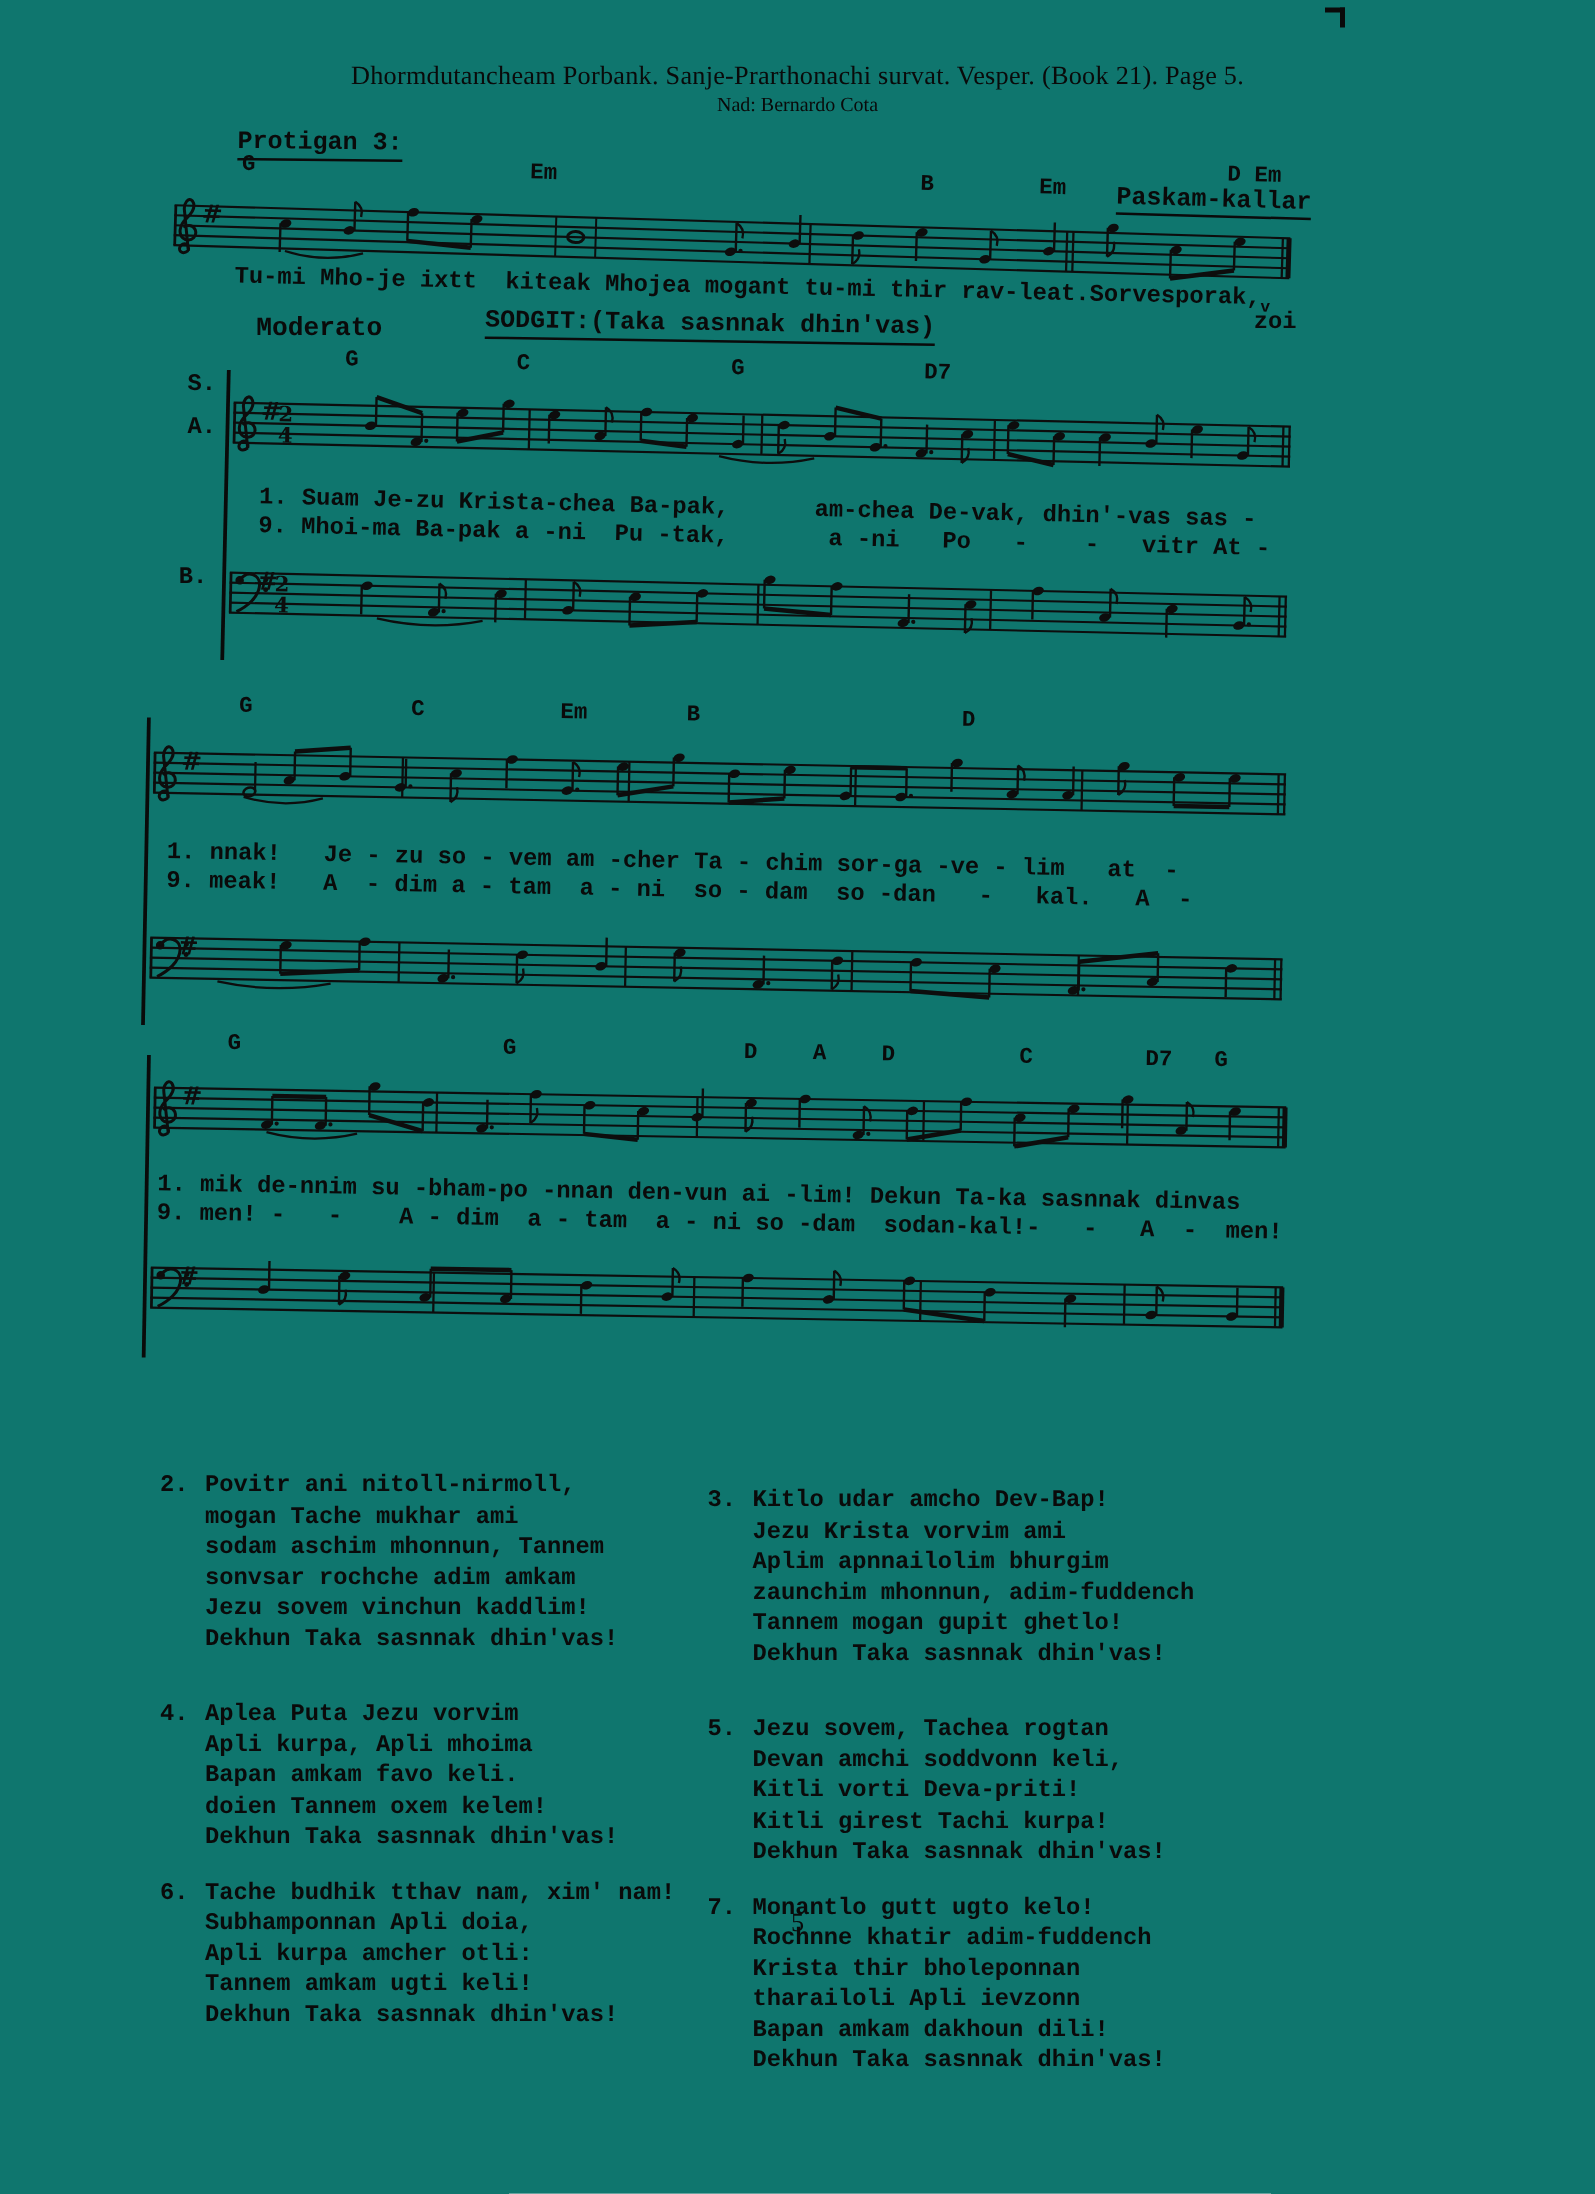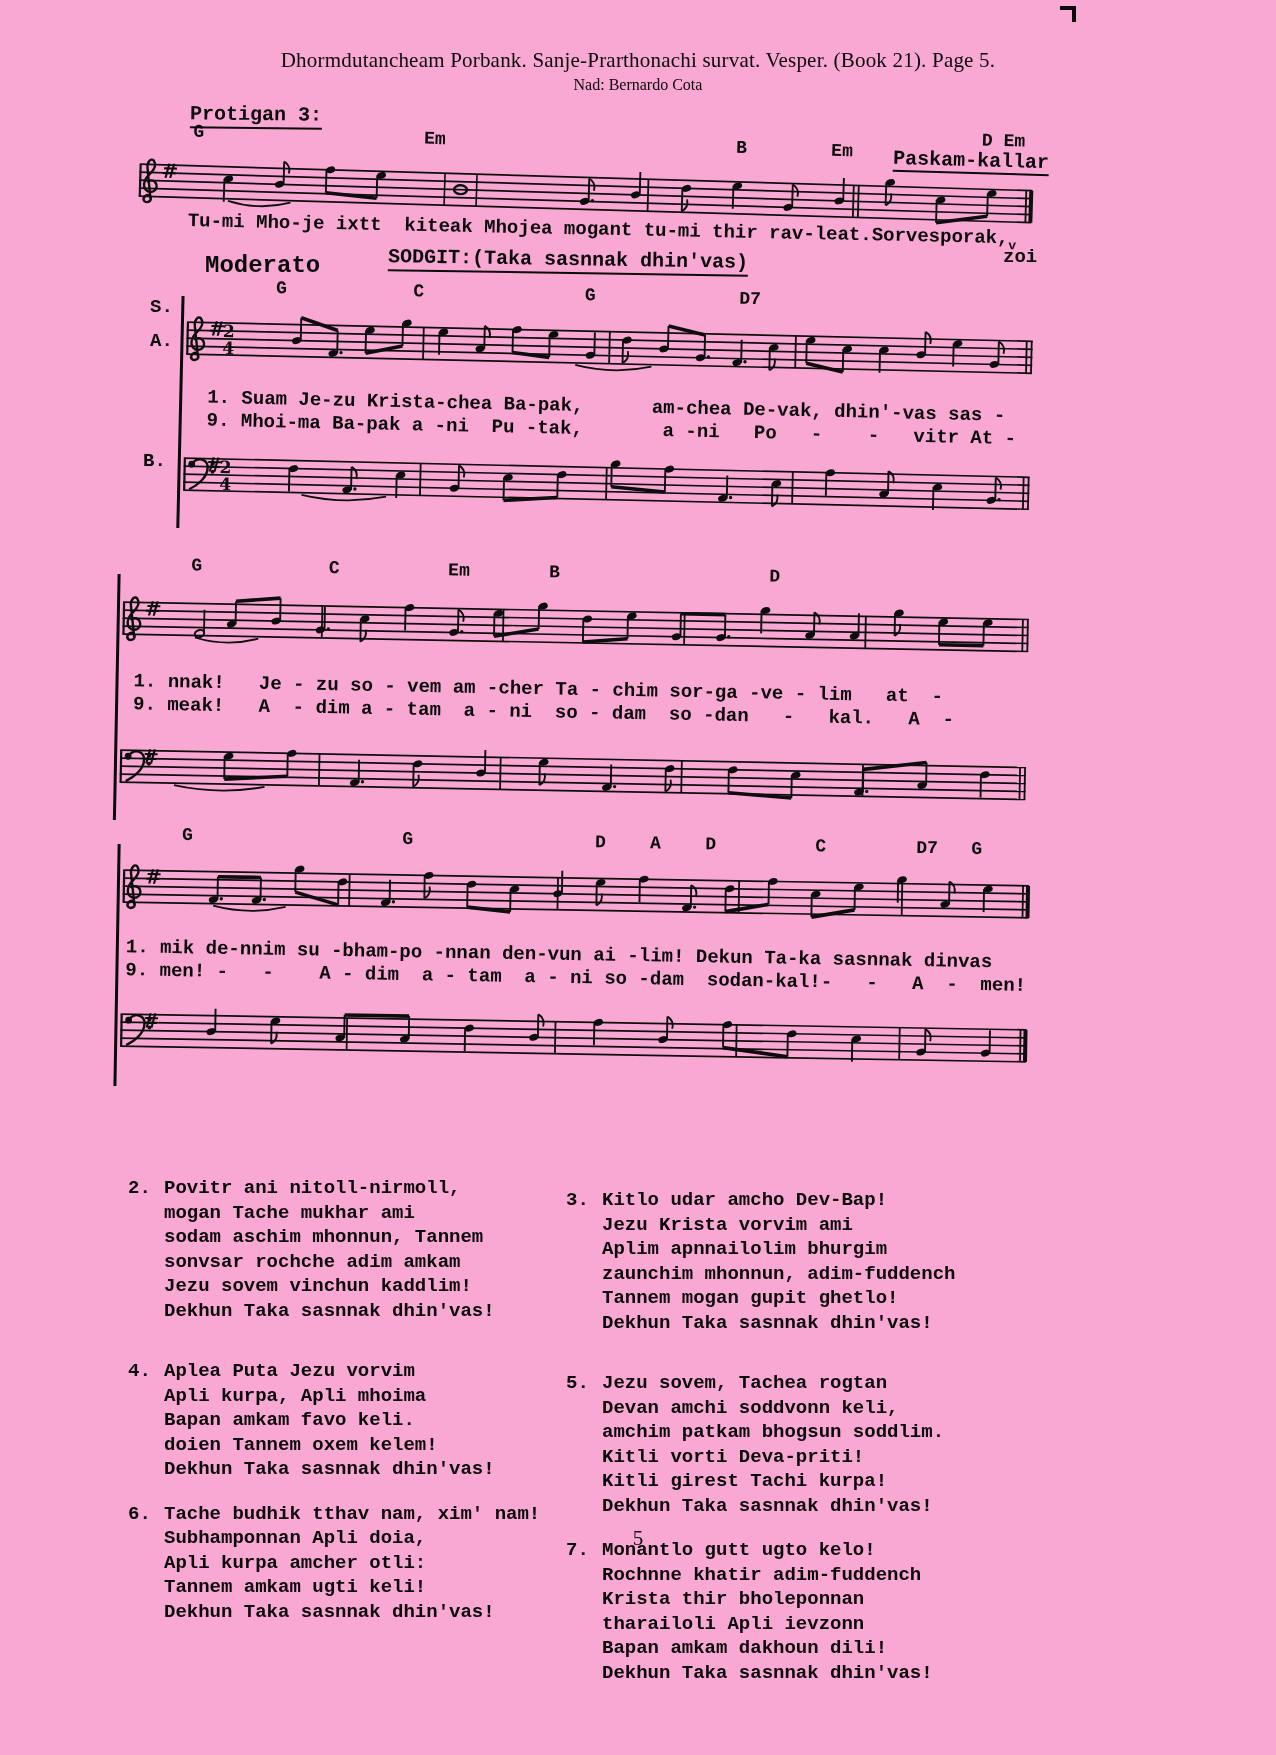--- a/index.html
+++ b/index.html
@@ -1,33 +1,33 @@
 <!DOCTYPE html>
 <html><head>
 <meta charset="utf-8">
 <style>
   html,body{margin:0;padding:0;background:#e8e8e8;}
-  .page{position:relative;width:1276px;height:1755px;background:#f9a8d4;margin:0 auto;
+  .page{position:relative;width:1276px;height:1755px;background:#0f766e;margin:0 auto;
         font-family:"Liberation Mono","DejaVu Sans Mono",monospace;color:#0a0a0a;overflow:hidden;}
   .abs{position:absolute;}
   .serif{font-family:"Liberation Serif","DejaVu Serif",serif;}
   .mono{font-family:"Liberation Mono","DejaVu Sans Mono",monospace;font-weight:bold;}
   .hdr1{top:48px;left:0;width:100%;text-align:center;font-size:21px;letter-spacing:.2px;}
   .hdr2{top:76px;left:0;width:100%;text-align:center;font-size:16px;}
   .protigan-head{top:103px;left:190px;font-size:20px;border-bottom:2.5px solid #0a0a0a;padding-bottom:1px;transform:rotate(.6deg);}
   .sys{position:absolute;}
   .chords{position:relative;height:18px;}
   .chords span{position:absolute;top:0;font-size:18px;font-weight:bold;}
   .lyr{white-space:pre;font-size:19px;font-weight:bold;line-height:23px;}
   .sysline{position:absolute;width:3px;background:#0a0a0a;}
   .voice{font-size:19px;font-weight:bold;}
   .paskam{font-size:20px;font-weight:bold;border-bottom:2.5px solid #0a0a0a;transform:rotate(1.6deg);}
   .dem{font-size:18px;font-weight:bold;transform:rotate(1.6deg);}
   .sodgit-title{font-size:20px;font-weight:bold;border-bottom:2.5px solid #0a0a0a;padding-bottom:1px;transform:rotate(.9deg);}
-  .tempo{font-size:24px;font-weight:bold;}
+  .tempo{font-size:21px;font-weight:bold;}
   .sub{font-size:13px;vertical-align:-6px;font-weight:bold;}
   .verse{font-size:19px;font-weight:bold;line-height:24.5px;}
   .verse .vline{padding-left:36px;}
   .verse .vfirst{padding-left:0;}
   .vnum{display:inline-block;width:36px;}
   .pageno{top:1526px;left:0;width:100%;text-align:center;font-size:21px;}
   .artifact{top:6px;left:1060px;width:16px;height:4px;background:#0a0a0a;}
   .artifact2{top:6px;left:1072px;width:4px;height:16px;background:#0a0a0a;}
   svg{display:block;}
 </style>
@@ -559,21 +559,20 @@
         <div class="vfirst"><span class="vnum">3.</span><span>Kitlo udar amcho Dev-Bap!</span></div>
         <div class="vline"><span>Jezu Krista vorvim ami</span></div>
         <div class="vline"><span>Aplim apnnailolim bhurgim</span></div>
         <div class="vline"><span>zaunchim mhonnun, adim-fuddench</span></div>
         <div class="vline"><span>Tannem mogan gupit ghetlo!</span></div>
         <div class="vline"><span>Dekhun Taka sasnnak dhin'vas!</span></div>
       </div>
       <div class="verse" style="margin-bottom: 20px;">
         <div class="vfirst"><span class="vnum">5.</span><span>Jezu sovem, Tachea rogtan</span></div>
         <div class="vline"><span>Devan amchi soddvonn keli,</span></div>
-        <div class="vline"><span>amchim patkam bhogsun  soddlim.</span></div>
         <div class="vline"><span>Kitli vorti Deva-priti!</span></div>
         <div class="vline"><span>Kitli girest Tachi kurpa!</span></div>
         <div class="vline"><span>Dekhun Taka sasnnak dhin'vas!</span></div>
       </div>
       <div class="verse" style="margin-bottom: 20px;">
         <div class="vfirst"><span class="vnum">7.</span><span>Monantlo gutt ugto kelo!</span></div>
         <div class="vline"><span>Rochnne khatir adim-fuddench</span></div>
         <div class="vline"><span>Krista thir bholeponnan</span></div>
         <div class="vline"><span>tharailoli Apli ievzonn</span></div>
         <div class="vline"><span>Bapan amkam dakhoun dili!</span></div>

